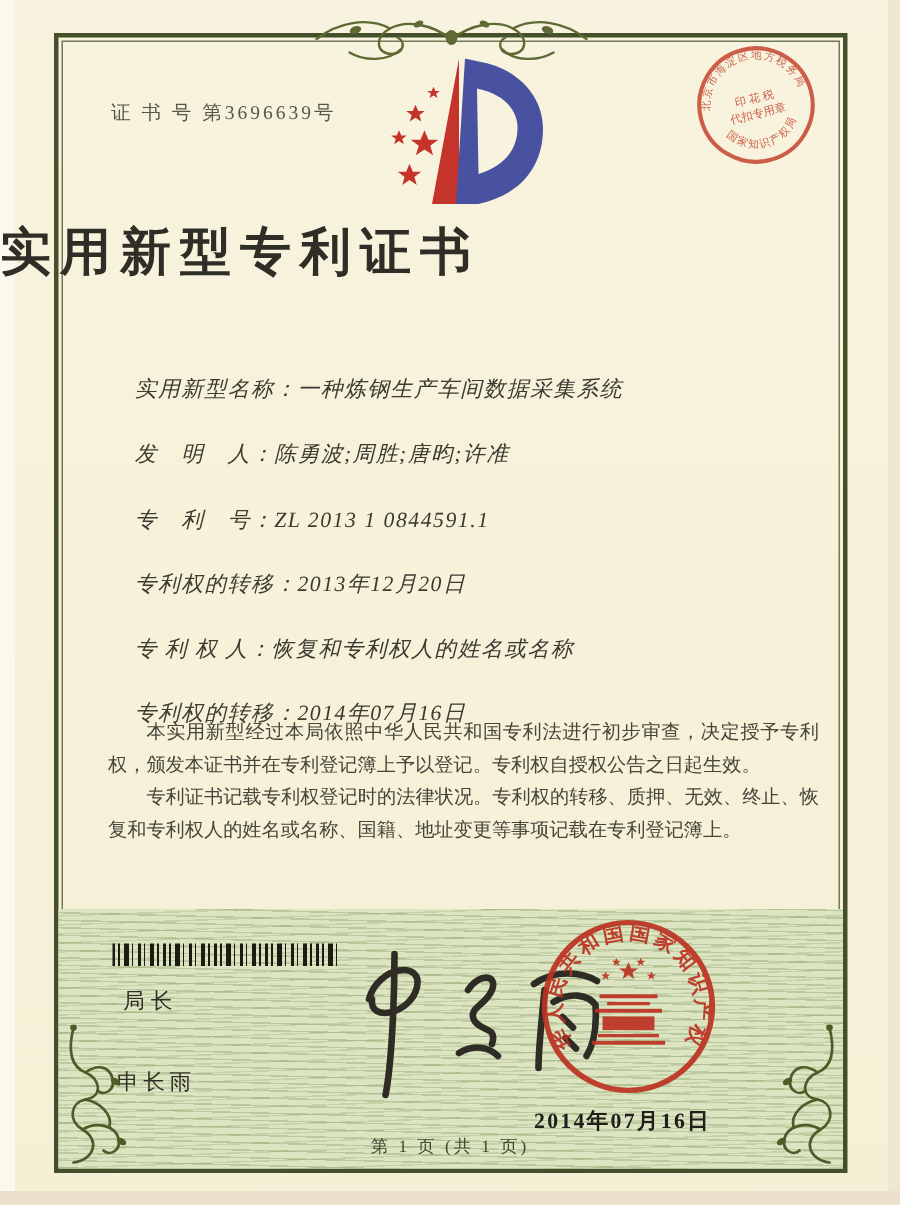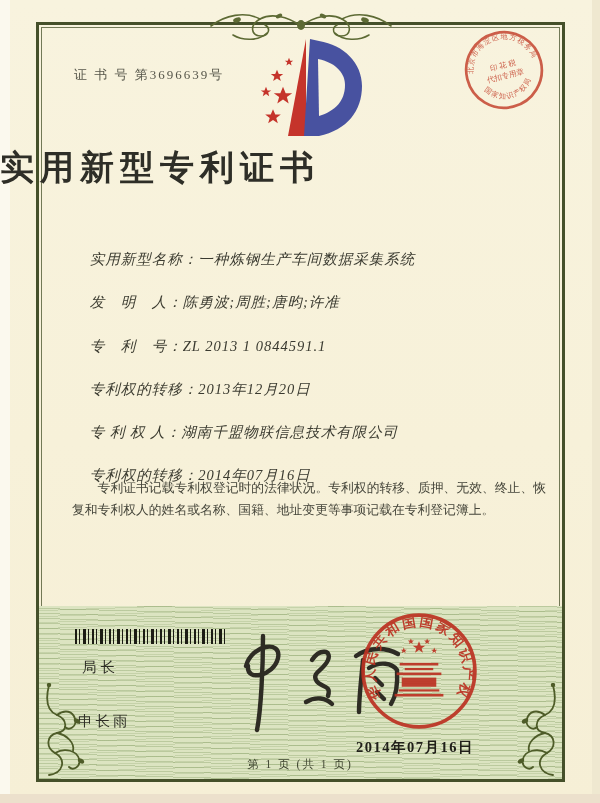--- a/index.html
+++ b/index.html
@@ -126,28 +126,29 @@
     <div class="field" style="top:276px">
       <span class="flabel">发　明　人：</span><span class="fvalue">陈勇波;周胜;唐昀;许准</span>
     </div>
     <div class="field" style="top:320px">
       <span class="flabel">专　利　号：</span><span class="fvalue">ZL 2013 1 0844591.1</span>
     </div>
     <div class="field" style="top:363px">
       <span class="flabel">专利权的转移：</span><span class="fvalue">2013年12月20日</span>
     </div>
     <div class="field" style="top:406px">
-      <span class="flabel">专 利 权 人：</span><span class="fvalue">湖南千盟物联信息技术有限公司</span>
+      <span class="flabel">专 利 权 人：</span><span class="fvalue">恢复和专利权人的姓名或名称</span>
     </div>
     <div class="field" style="top:449px">
       <span class="flabel">专利权的转移：</span><span class="fvalue">2014年07月16日</span>
     </div>
   </div>
 
   <div class="legal">
+    <p>本实用新型经过本局依照中华人民共和国专利法进行初步审查，决定授予专利权，颁发本证书并在专利登记簿上予以登记。专利权自授权公告之日起生效。</p>
     <p>专利证书记载专利权登记时的法律状况。专利权的转移、质押、无效、终止、恢复和专利权人的姓名或名称、国籍、地址变更等事项记载在专利登记簿上。</p>
   </div>
 
   <div class="guilloche"></div>
 
   <div class="barcode"></div>
 
   <div class="director-title">局长</div>
   <div class="director-name">申长雨</div>
 

